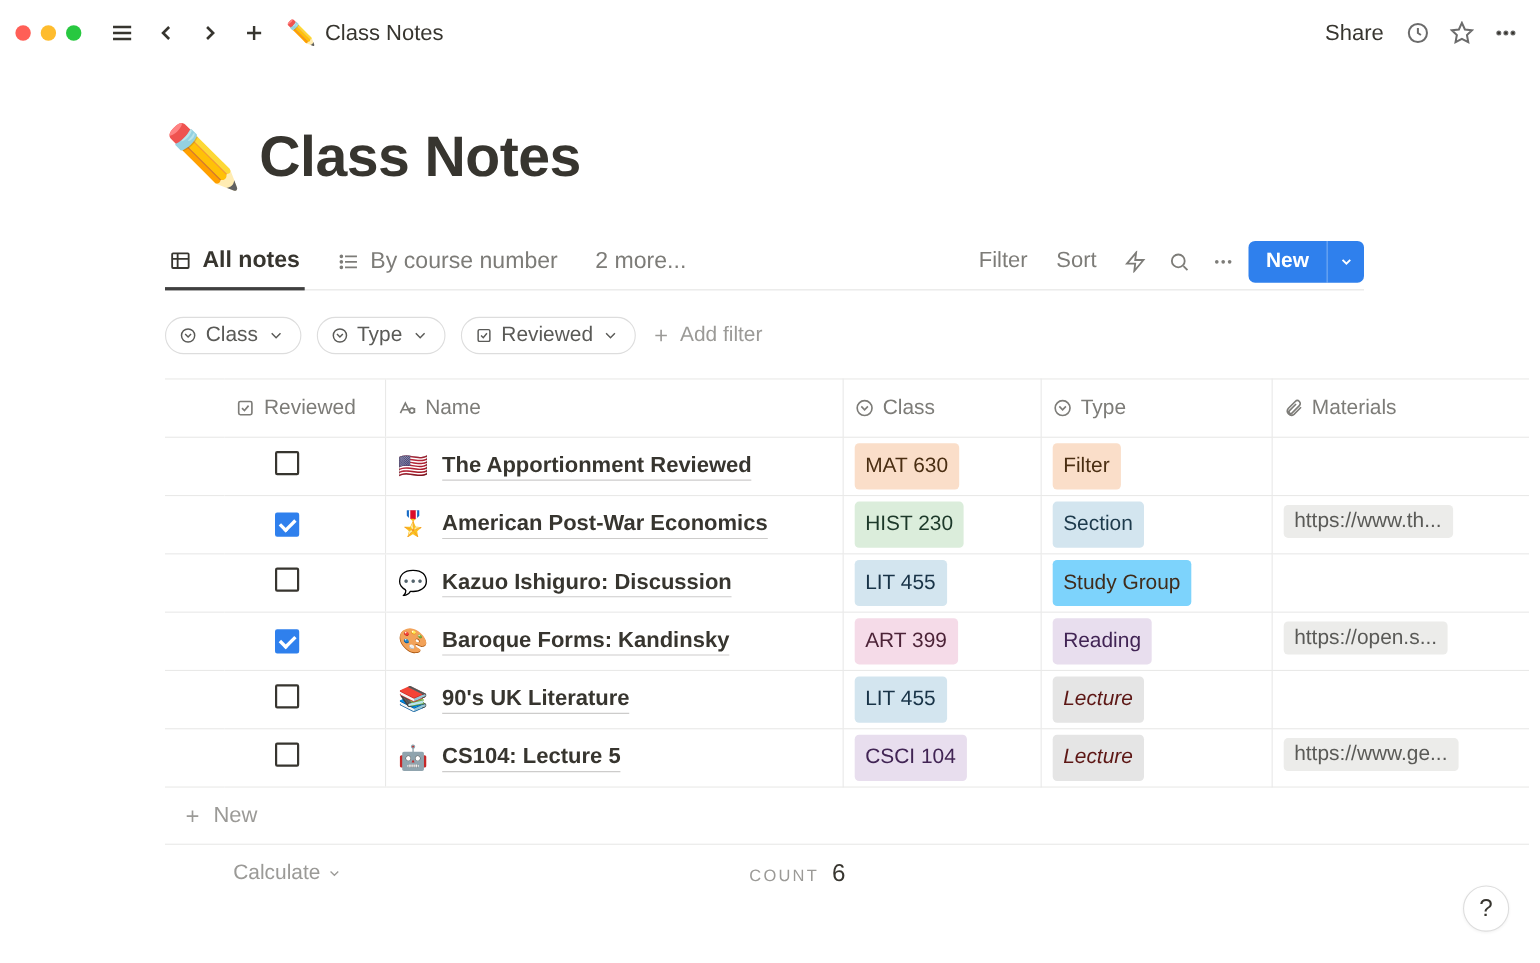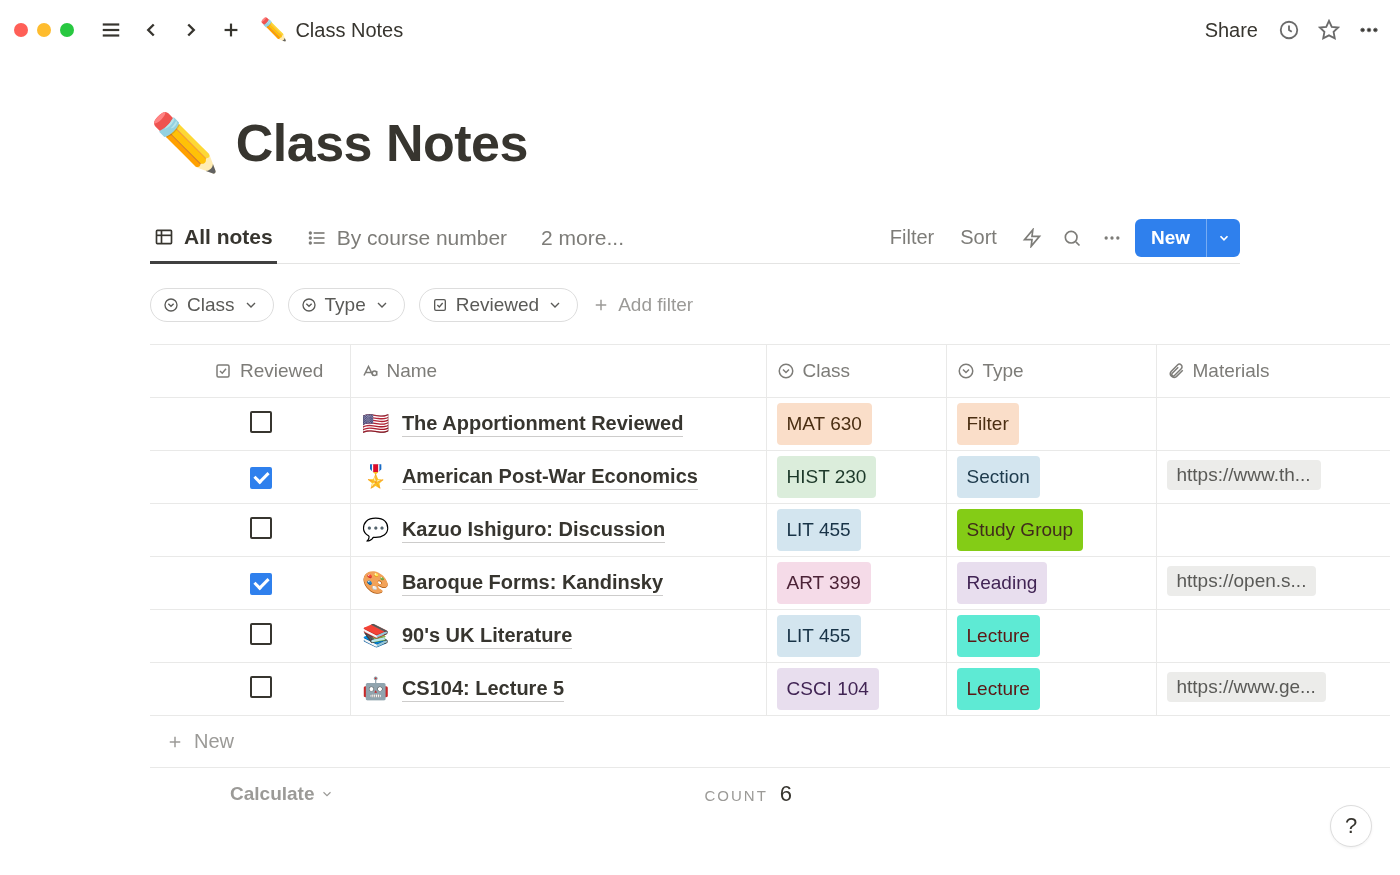--- a/index.html
+++ b/index.html
@@ -182,22 +182,22 @@
 
   .tag {
     display:inline-block; padding:10px 10px; border-radius:4px;
     font-size:19px; font-weight:500; margin-left:10px;
   }
   .tag-orange { background:#fadec9; color:#4a2e12; }
   .tag-green  { background:#dbeddb; color:#1c3829; }
   .tag-blue   { background:#d3e5ef; color:#183347; }
   .tag-pink   { background:#f5dbe8; color:#4c2337; }
   .tag-purple { background:#e8deee; color:#412454; }
-  .tag-yellow { background:#84cc16; color:#402c1b; }
-  .tag-red    { background:#5eead4; color:#5d1715; }
+  .tag-yellow { background:#7dd3fc; color:#402c1b; }
+  .tag-red    { background:#e5e5e5; color:#5d1715;font-style:italic; }
   .tag-bluel  { background:#d3e5ef; color:#1d3a4c; }
 
   .mat-chip {
     display:inline-block; background:#ececea; color:#5a5a57;
     padding:4px 10px; border-radius:4px; font-size:19px;
     margin-left:10px; max-width:180px; overflow:hidden; text-overflow:ellipsis; white-space:nowrap;text-align:center;
   }
 
   
   .new-row {
@@ -205,21 +205,21 @@
     height:52px; color:#9b9a97; font-size:20px;
     padding-left:16px; cursor:pointer;
     width:1240px;
     border-bottom:1px solid #e9e9e8;
   }
   .footer-row {
     display:flex; align-items:center;
     height:52px; color:#9b9a97; font-size:19px;
     width:1240px;
   }
-  .calc { margin-left:80px; display:flex; align-items:center; gap:6px; cursor:pointer;font-weight:bold; }
+  .calc { margin-left:62px; display:flex; align-items:center; gap:6px; cursor:pointer; }
   .count { margin-left:370px; letter-spacing:2px; font-size:15px; text-transform:uppercase; }
   .count b { font-size:22px; font-weight:500; color:#37352f; margin-left:6px; letter-spacing:0; }
 
   .help-fab {
     position:absolute; right:28px; bottom:28px;
     width:42px; height:42px; border-radius:50%;
     border:1px solid #ddd; background:#fff;
     display:flex; align-items:center; justify-content:center;
     font-size:22px; color:#37352f; cursor:pointer;
     box-shadow:0 1px 3px rgba(0,0,0,0.06);

